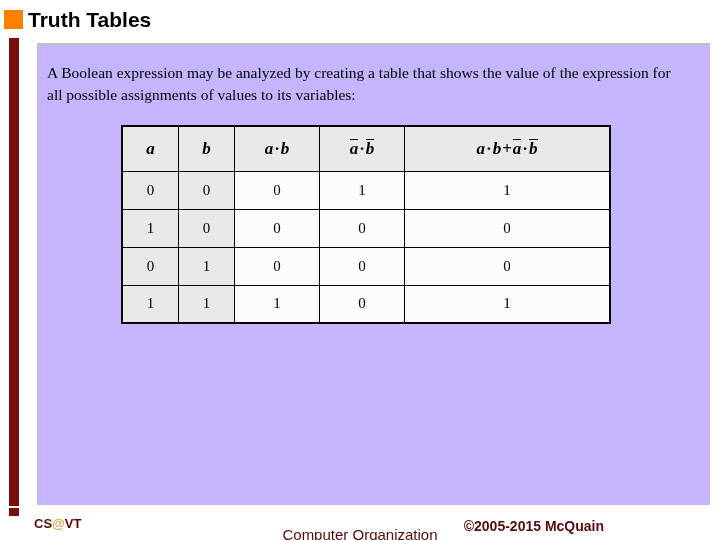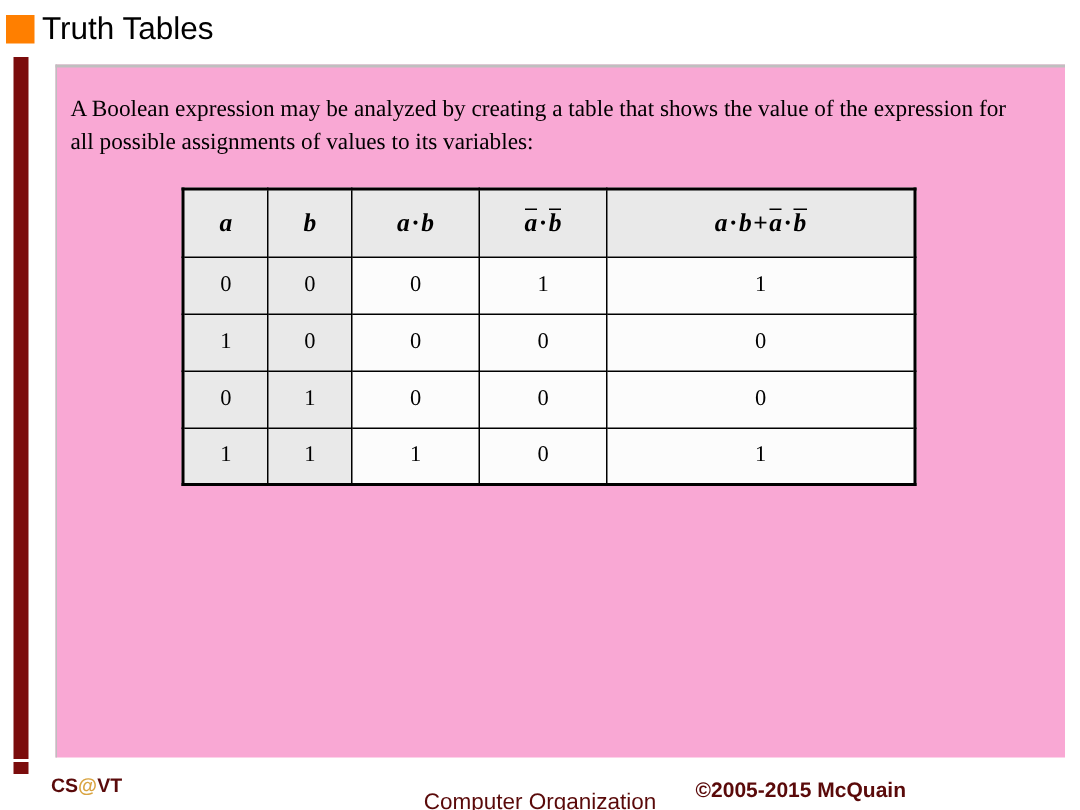--- a/index.html
+++ b/index.html
@@ -30,21 +30,21 @@
     width: 19px;
     height: 19px;
     background: #FF7F00;
   }
   #slide-title {
     position: absolute;
     left: 28px;
     top: 8px;
     font-family: "Liberation Sans", sans-serif;
     font-size: 21px;
-    font-weight: 400;
+    font-weight: 700;
     color: #000000;
     letter-spacing: 0px;
     white-space: nowrap;
   }
   #header-subtitle {
     position: absolute;
     right: 17px;
     top: 14px;
     font-family: "Liberation Sans", sans-serif;
     font-size: 14px;
@@ -63,21 +63,21 @@
     background: #7B0C0C;
   }
 
   
   #content-panel {
     position: absolute;
     left: 37px;
     top: 43px;
     width: 673px;
     height: 462px;
-    background: #f9a8d4;
+    background: #c4b5fd;
     border-left: 1px solid #BFBFBF;
     border-top: 2px solid #BFBFBF;
     box-sizing: border-box;
   }
 
   #body-paragraph {
     position: absolute;
     left: 9px;
     top: 17px;
     width: 640px;

